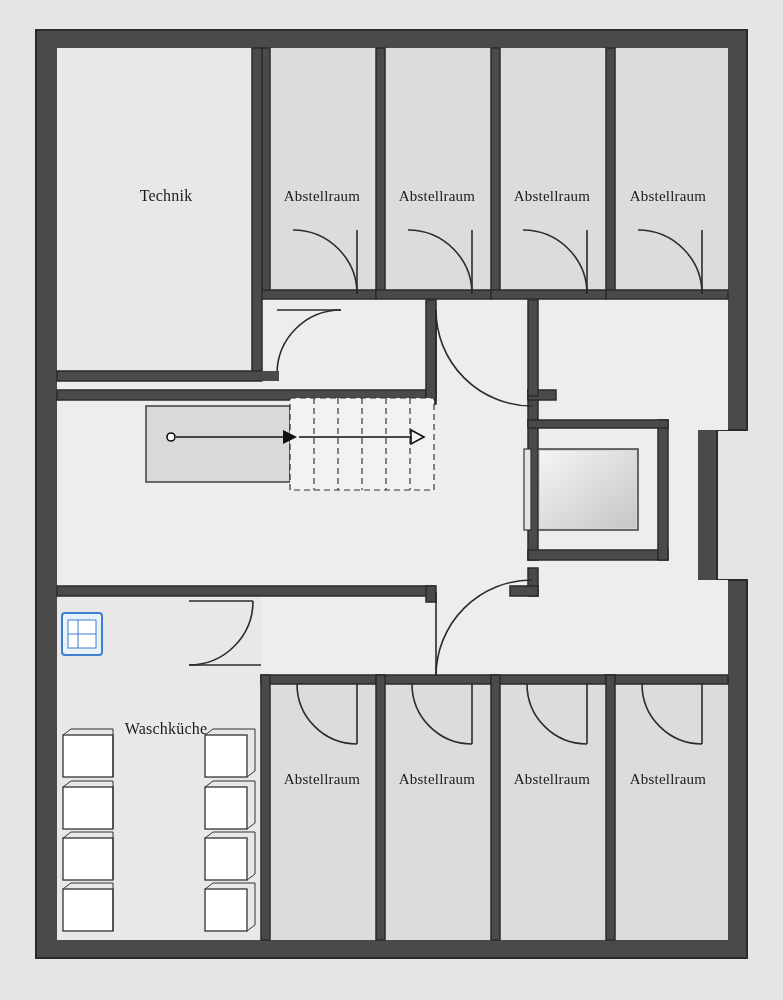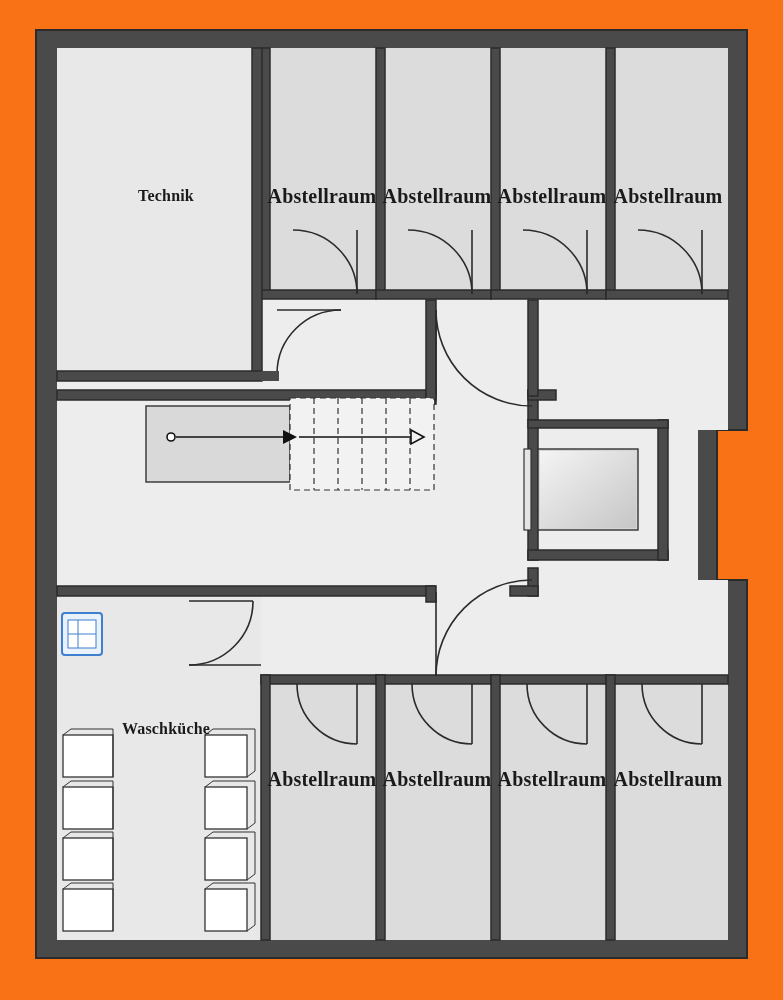--- a/index.html
+++ b/index.html
@@ -10,32 +10,31 @@
   body {
     width: 783px;
     height: 1000px;
     overflow: hidden;
     font-family: "Liberation Serif", serif;
   }
   #floorplan-root {
     position: relative;
     width: 783px;
     height: 1000px;
-    background: #f97316;
-    font-weight: bold;
+    background: #e5e5e5;
   }
   #plan-svg {
     position: absolute;
     left: 0;
     top: 0;
   }
   .room-label {
     position: absolute;
     font-family: "Liberation Serif", serif;
-    font-size: 20px;
+    font-size: 15px;
     color: #1a1a1a;
     white-space: nowrap;
     transform: translate(-50%, -50%);
     letter-spacing: 0.2px;
   }
   .room-label.big {
     font-size: 16px;
   }
 </style>
 </head>

